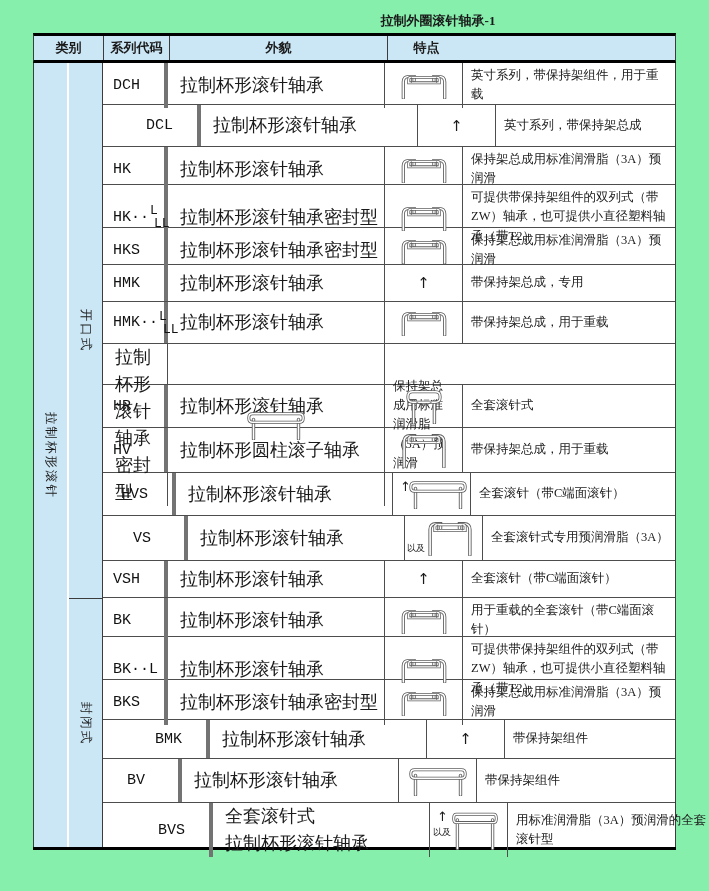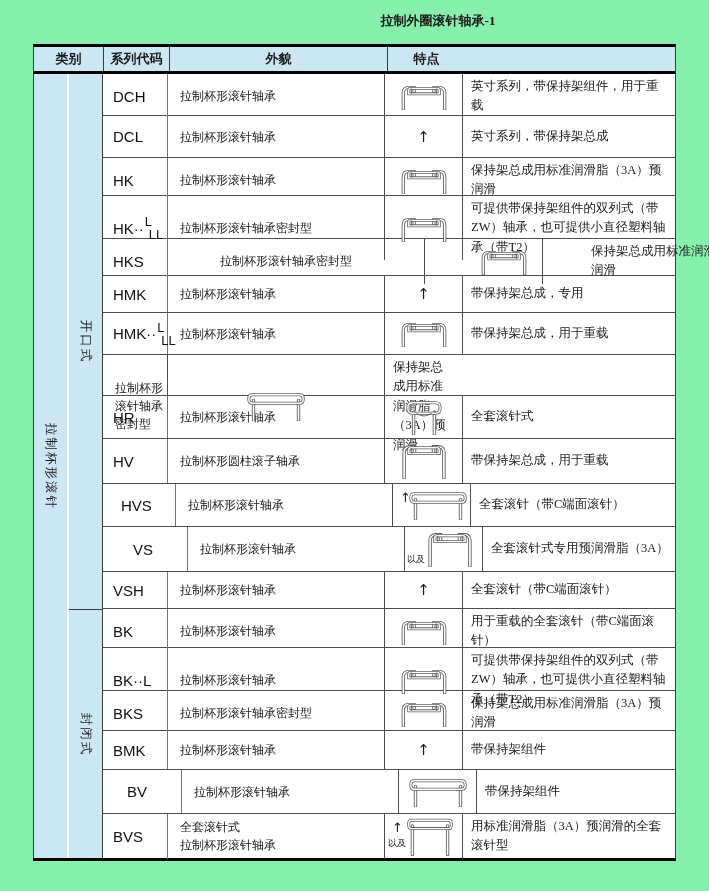--- a/index.html
+++ b/index.html
@@ -2,21 +2,21 @@
 <html><head>
 <meta charset="utf-8">
 <style>
   html,body{margin:0;padding:0;}
   body{background:#fff;font-family:"Liberation Serif", serif;color:#1a1a1a;}
   .page{position:relative;width:709px;height:891px;background:#86efac;overflow:hidden;}
 
   .title{position:absolute;top:12px;left:0;width:709px;box-sizing:border-box;
          padding-left:167px;text-align:center;font-size:13px;font-weight:bold;}
 
-  .table{position:absolute;left:33px;top:44px;width:643px;}
+  .table{position:absolute;left:33px;top:33px;width:643px;}
 
   
   .thead{display:grid;grid-template-columns:69px 66px 218px 78px 212px;
          height:30px;background:#cbe6f4;box-sizing:border-box;
          border-top:3px solid #000;border-bottom:3px solid #000;
          border-left:1px solid #3c3c3c;border-right:1px solid #3c3c3c;}
   .hcell{display:flex;align-items:center;justify-content:center;
          font-size:13px;font-weight:bold;border-left:1px solid #3c3c3c;}
   .hcell:first-child{border-left:none;}
 
@@ -29,26 +29,26 @@
   .subcell{background:#cbe6f4;display:flex;align-items:center;justify-content:center;box-sizing:border-box;}
   .subcell.closed{border-top:1px solid #3c3c3c;}
   .vlabel{white-space:nowrap;transform:rotate(90deg);font-size:12.5px;letter-spacing:2px;}
 
   .rowsarea{width:574px;box-sizing:border-box;
             border-left:1px solid #3c3c3c;border-right:1px solid #3c3c3c;}
   .trow{display:grid;grid-template-columns:65px 217px 78px 212px;
         box-sizing:border-box;border-bottom:1px solid #4d4d4d;background:#fff;}
   .trow:last-child{border-bottom:none;}
   .c-code{display:flex;align-items:center;padding-left:10px;box-sizing:border-box;
-          font-family:Liberation Sans, sans-serif;font-size:15px;color:#111;
-          border-right:1px solid #737373;}
+          font-family:Liberation Mono, monospace;font-size:15px;color:#111;
+          border-right:4px solid #737373;}
   .stack{display:inline-flex;flex-direction:column;line-height:1;font-size:13px;margin-left:1px;}
   .stack span:last-child{margin-left:4px;}
   .c-name{display:flex;align-items:center;padding-left:12px;box-sizing:border-box;
-          font-size:12px;line-height:1.5;border-right:1px solid #4d4d4d;}
+          font-size:18px;line-height:1.5;border-right:1px solid #4d4d4d;}
   .c-app{position:relative;display:flex;align-items:center;justify-content:center;
          box-sizing:border-box;border-right:1px solid #4d4d4d;}
   .c-feat{display:flex;align-items:center;padding:3px 8px;box-sizing:border-box;
           font-size:12.5px;line-height:1.55;}
   .arrow-center{font-size:15px;font-family:"DejaVu Sans", sans-serif;}
   .arrow-side{position:absolute;left:7px;top:6px;font-size:13px;font-family:"DejaVu Sans", sans-serif;}
   .note-bottom{position:absolute;left:2px;bottom:5px;font-size:9px;}
   .note-under-arrow{position:absolute;left:3px;top:23px;font-size:9px;}
   .icon-shift{margin-left:12px;}
 </style>
@@ -98,21 +98,21 @@
                 <path d="M15,6 L45,6 Q47,6 47,8 L47,12 L13,12 L13,8 Q13,6 15,6 Z" fill="none" stroke="#5f5f5f" stroke-width="3.2" stroke-linecap="round"></path>
                 <path d="M15,6 L45,6 Q47,6 47,8 L47,12 L13,12 L13,8 Q13,6 15,6 Z" fill="none" stroke="#ffffff" stroke-width="1.5" stroke-linecap="round"></path>
                 <path d="M16,6 L16,12" fill="none" stroke="#5f5f5f" stroke-width="1"></path>
                 <path d="M44,6 L44,12" fill="none" stroke="#5f5f5f" stroke-width="1"></path>
               </svg>
             </div>
             <div class="c-feat">
               <span>英寸系列，带保持架组件，用于重载</span>
             </div>
           </div>
-          <div class="trow" style="height: 42px;">
+          <div class="trow" style="height: 42px; padding-left: 33px;">
             <div class="c-code">
               <span>DCL</span>
             </div>
             <div class="c-name">
               <span>拉制杯形滚针轴承</span>
             </div>
             <div class="c-app">
               <span class="arrow-center">↑</span>
             </div>
             <div class="c-feat">
@@ -162,21 +162,21 @@
                 <path d="M15,6 L45,6 Q47,6 47,8 L47,12 L13,12 L13,8 Q13,6 15,6 Z" fill="none" stroke="#5f5f5f" stroke-width="3.2" stroke-linecap="round"></path>
                 <path d="M15,6 L45,6 Q47,6 47,8 L47,12 L13,12 L13,8 Q13,6 15,6 Z" fill="none" stroke="#ffffff" stroke-width="1.5" stroke-linecap="round"></path>
                 <path d="M16,6 L16,12" fill="none" stroke="#5f5f5f" stroke-width="1"></path>
                 <path d="M44,6 L44,12" fill="none" stroke="#5f5f5f" stroke-width="1"></path>
               </svg>
             </div>
             <div class="c-feat">
               <span>可提供带保持架组件的双列式（带ZW）轴承，也可提供小直径塑料轴承（带T2）</span>
             </div>
           </div>
-          <div class="trow" style="height: 37px; gap: 40px;">
+          <div class="trow" style="height: 37px;">
             <div class="c-code">
               <span>HKS</span>
             </div>
             <div class="c-name">
               <span>拉制杯形滚针轴承密封型</span>
             </div>
             <div class="c-app">
               <svg width="58" height="27" viewBox="0 0 60 30">
                 <path d="M7,29 L7,11 Q7,5 13,5 L19,5 L19,10" fill="none" stroke="#5f5f5f" stroke-width="3.6" stroke-linecap="round"></path>
                 <path d="M7,29 L7,11 Q7,5 13,5 L19,5 L19,10" fill="none" stroke="#ffffff" stroke-width="1.7" stroke-linecap="round"></path>
@@ -418,21 +418,21 @@
                 <path d="M15,6 L45,6 Q47,6 47,8 L47,12 L13,12 L13,8 Q13,6 15,6 Z" fill="none" stroke="#5f5f5f" stroke-width="3.2" stroke-linecap="round"></path>
                 <path d="M15,6 L45,6 Q47,6 47,8 L47,12 L13,12 L13,8 Q13,6 15,6 Z" fill="none" stroke="#ffffff" stroke-width="1.5" stroke-linecap="round"></path>
                 <path d="M16,6 L16,12" fill="none" stroke="#5f5f5f" stroke-width="1"></path>
                 <path d="M44,6 L44,12" fill="none" stroke="#5f5f5f" stroke-width="1"></path>
               </svg>
             </div>
             <div class="c-feat">
               <span>保持架总成用标准润滑脂（3A）预润滑</span>
             </div>
           </div>
-          <div class="trow" style="height: 39px;">
+          <div class="trow" style="height: 39px; padding-left: 42px;">
             <div class="c-code">
               <span>BMK</span>
             </div>
             <div class="c-name">
               <span>拉制杯形滚针轴承</span>
             </div>
             <div class="c-app">
               <span class="arrow-center">↑</span>
             </div>
             <div class="c-feat">
@@ -453,21 +453,21 @@
                 <path d="M57,31 L57,10" fill="none" stroke="#5f5f5f" stroke-width="3.6" stroke-linecap="round"></path>
                 <path d="M57,31 L57,10" fill="none" stroke="#ffffff" stroke-width="1.7" stroke-linecap="round"></path>
                 <path d="M8,4 L58,4 Q62,4 62,8 L62,9 Q62,13 58,13 L8,13 Q4,13 4,9 L4,8 Q4,4 8,4 Z" fill="none" stroke="#5f5f5f" stroke-width="3.2" stroke-linecap="round"></path>
                 <path d="M8,4 L58,4 Q62,4 62,8 L62,9 Q62,13 58,13 L8,13 Q4,13 4,9 L4,8 Q4,4 8,4 Z" fill="none" stroke="#ffffff" stroke-width="1.5" stroke-linecap="round"></path>
               </svg>
             </div>
             <div class="c-feat">
               <span>带保持架组件</span>
             </div>
           </div>
-          <div class="trow" style="height: 44px;">
+          <div class="trow" style="height: 44px; padding-left: 45px;">
             <div class="c-code">
               <span>BVS</span>
             </div>
             <div class="c-name">
               <span>全套滚针式<br>拉制杯形滚针轴承</span>
             </div>
             <div class="c-app">
               <span class="arrow-side">↑</span>
               <span class="note-under-arrow">以及</span>
               <svg width="50" height="40" viewBox="0 0 54 42" class="icon-shift">

